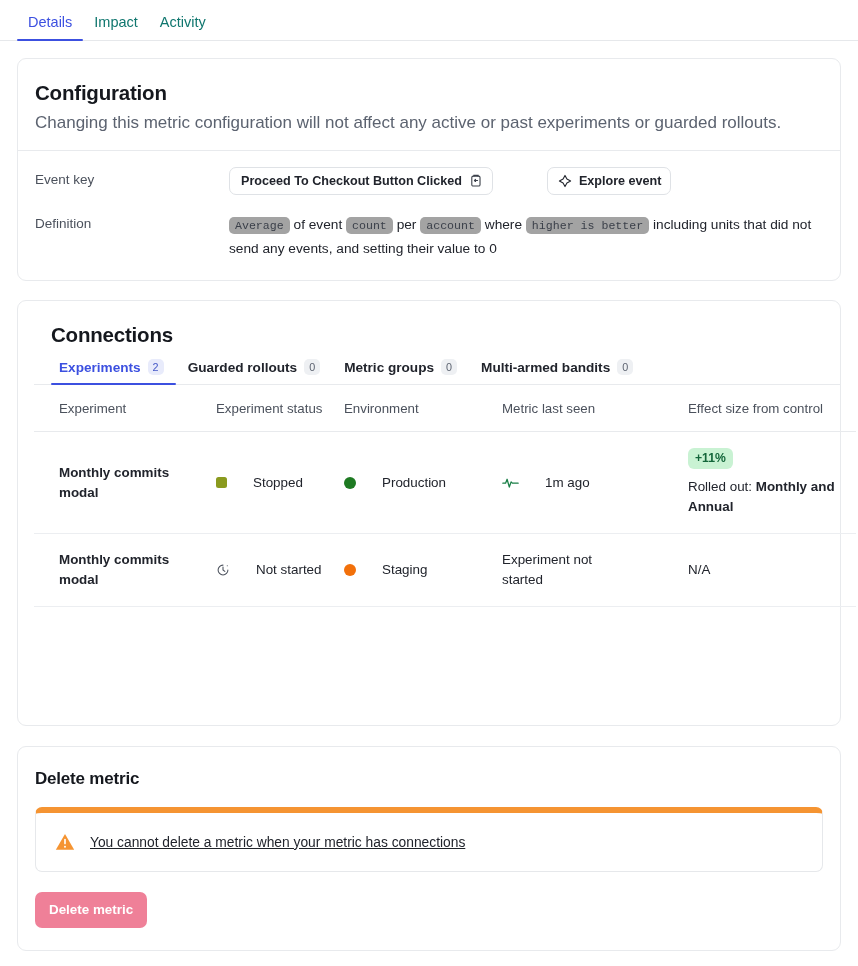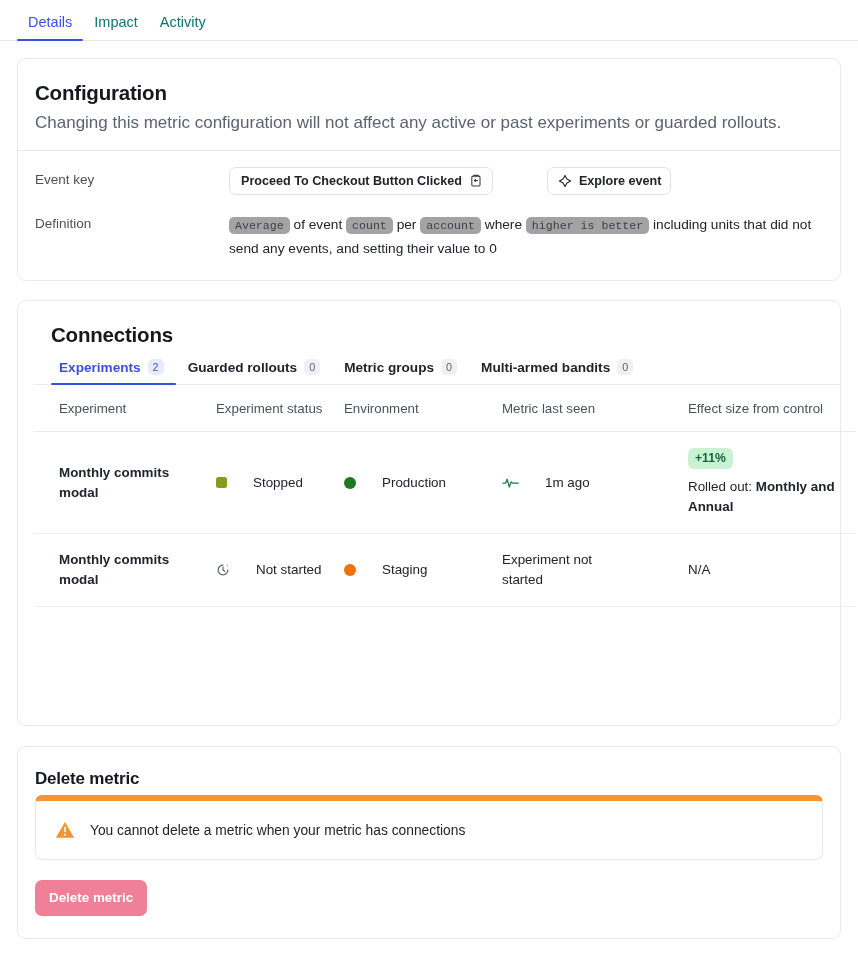--- a/index.html
+++ b/index.html
@@ -225,30 +225,31 @@
   .effect-note b { font-weight: 700; }
 
   .tbl-spacer { height: 118px; }
 
   
   .del-body { padding: 22px 17px 22px 17px; }
   .del-title { font-size: 17px; font-weight: 700; letter-spacing: -0.2px; color: #15181e; }
   .del-sub { margin-top: 9px; font-size: 13.8px; color: #343941; }
 
   .alert {
-    margin-top: 6px;
+    margin-top: 18px;
     border: 1px solid #e6e8eb;
     border-top: 6px solid #f59432;
     border-radius: 7px;
     background: #fff;
     display: flex;
     align-items: center;
     gap: 14px;
     padding: 18px 18px;
     min-height: 56px;
+    text-decoration: underline;
   }
   .alert-text { font-size: 13.8px; color: #21242c; }
 
   .danger-btn {
     margin-top: 20px;
     background: #ef8098;
     color: #ffffff;
     border: none;
     border-radius: 7px;
     padding: 9px 14px;

